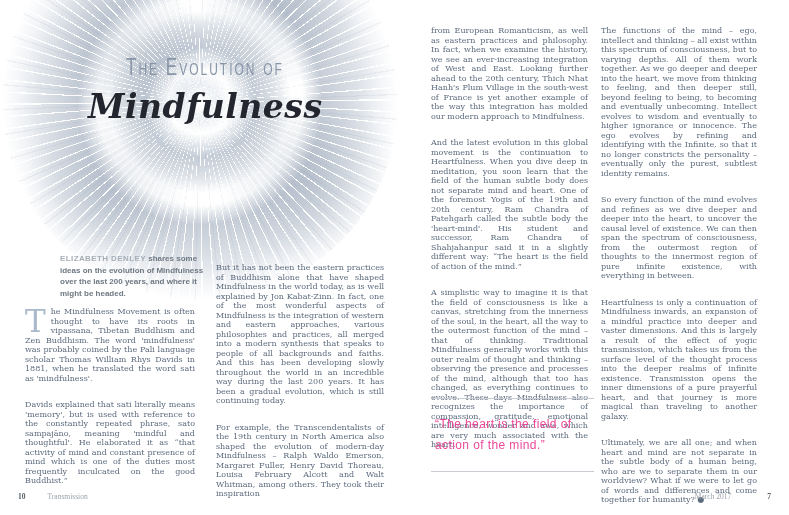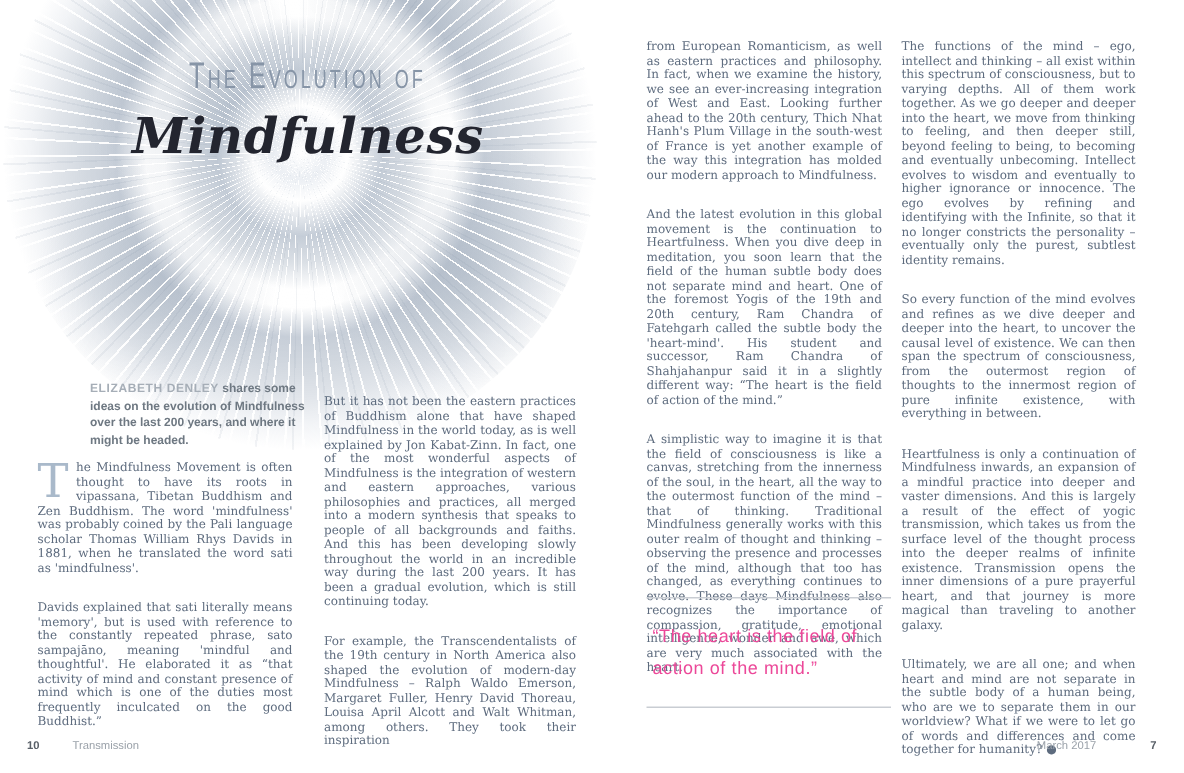--- a/index.html
+++ b/index.html
@@ -20,21 +20,21 @@
       radial-gradient(circle at 78% 70%, rgba(120,138,160,0.25) 0%, rgba(120,138,160,0) 22%),
       radial-gradient(closest-side at 50% 50%,
         rgba(255,255,255,1) 0%, rgba(226,231,238,0.65) 9%, rgba(255,255,255,0.9) 16%,
         rgba(149,164,183,0.55) 28%, rgba(175,186,199,0.45) 37%,
         rgba(255,255,255,0.95) 46%, rgba(255,255,255,0.9) 52%,
         rgba(147,161,180,0.52) 62%, rgba(166,178,193,0.50) 72%,
         rgba(188,197,209,0.45) 82%, rgba(212,218,227,0.30) 91%, rgba(255,255,255,0) 100%);
   }
 
   
-  .title-block { position:absolute; left:88px; top:46px; width:234px; text-align:center; }
+  .title-block { position:absolute; left:88px; top:62px; width:234px; text-align:center; }
   .title-caps {
     font-family:"Liberation Sans", sans-serif; font-variant:small-caps;
     font-size:17px; font-weight:400; letter-spacing:2px; color:#8795a7;
     transform:scaleY(1.45); transform-origin:50% 100%;
   }
   .title-script {
     font-family:"DejaVu Serif", serif; font-style:italic; font-weight:bold;
     font-size:33px; color:#23252f; margin-top:5px; letter-spacing:0.5px;text-align:right;
   }
 
@@ -63,21 +63,21 @@
   .pull-quote {
     position:absolute; left:431px; top:398px; width:157px;
     border-top:1px solid #c9cdd3; border-bottom:1px solid #c9cdd3;
     padding:15px 2px 15px 4px;
     font-family:"Liberation Sans", sans-serif; font-size:12px; line-height:21px;
     color:#ec4899; letter-spacing:0.4px; text-align:left;
   }
 
   
   .footer { position:absolute; bottom:14px; display:flex; align-items:flex-start;
-    font-family:Liberation Sans, sans-serif; font-size:7.5px; }
+    font-family:Liberation Serif, serif; font-size:7.5px; }
   .footer-left  { left:18px;  gap:22px; }
   .footer-right { right:18px; gap:36px; }
   .page-num { font-weight:bold; color:#596068; }
   .footer-label { color:#9aa1a9; }
 </style>
 </head>
 <body>
 
 <div class="spread">
 
@@ -94,21 +94,21 @@
       <span>shares some ideas on the evolution of Mindfulness over the last 200 years, and where it might be headed.</span>
     </div>
 
     <div class="col" id="col-l1">
       <p><span class="dropcap">T</span><span>he Mindfulness Movement is often thought to have its roots in vipassana, Tibetan Buddhism and Zen Buddhism. The word 'mindfulness' was probably coined by the Pali language scholar Thomas William Rhys Davids in 1881, when he translated the word sati as 'mindfulness'.</span></p>
       <p>Davids explained that sati literally means 'memory', but is used with reference to the constantly repeated phrase, sato sampajāno, meaning 'mindful and thoughtful'. He elaborated it as “that activity of mind and constant presence of mind which is one of the duties most frequently inculcated on the good Buddhist.”</p>
     </div>
 
     <div class="col" id="col-l2">
       <p>But it has not been the eastern practices of Buddhism alone that have shaped Mindfulness in the world today, as is well explained by Jon Kabat-Zinn. In fact, one of the most wonderful aspects of Mindfulness is the integration of western and eastern approaches, various philosophies and practices, all merged into a modern synthesis that speaks to people of all backgrounds and faiths. And this has been developing slowly throughout the world in an incredible way during the last 200 years. It has been a gradual evolution, which is still continuing today.</p>
-      <p>For example, the Transcendentalists of the 19th century in North America also shaped the evolution of modern-day Mindfulness – Ralph Waldo Emerson, Margaret Fuller, Henry David Thoreau, Louisa April Alcott and Walt Whitman, among others. They took their inspiration</p>
+      <p>For example, the Transcendentalists of the 19th century in North America also shaped the evolution of modern-day Mindfulness – Ralph Waldo Emerson, Margaret Fuller, Henry David Thoreau, Louisa February Alcott and Walt Whitman, among others. They took their inspiration</p>
     </div>
 
     <div class="footer footer-left">
       <span class="page-num">10</span>
       <span class="footer-label">Transmission</span>
     </div>
   </div>
 
   <div>
     <div class="col" id="col-r1">

